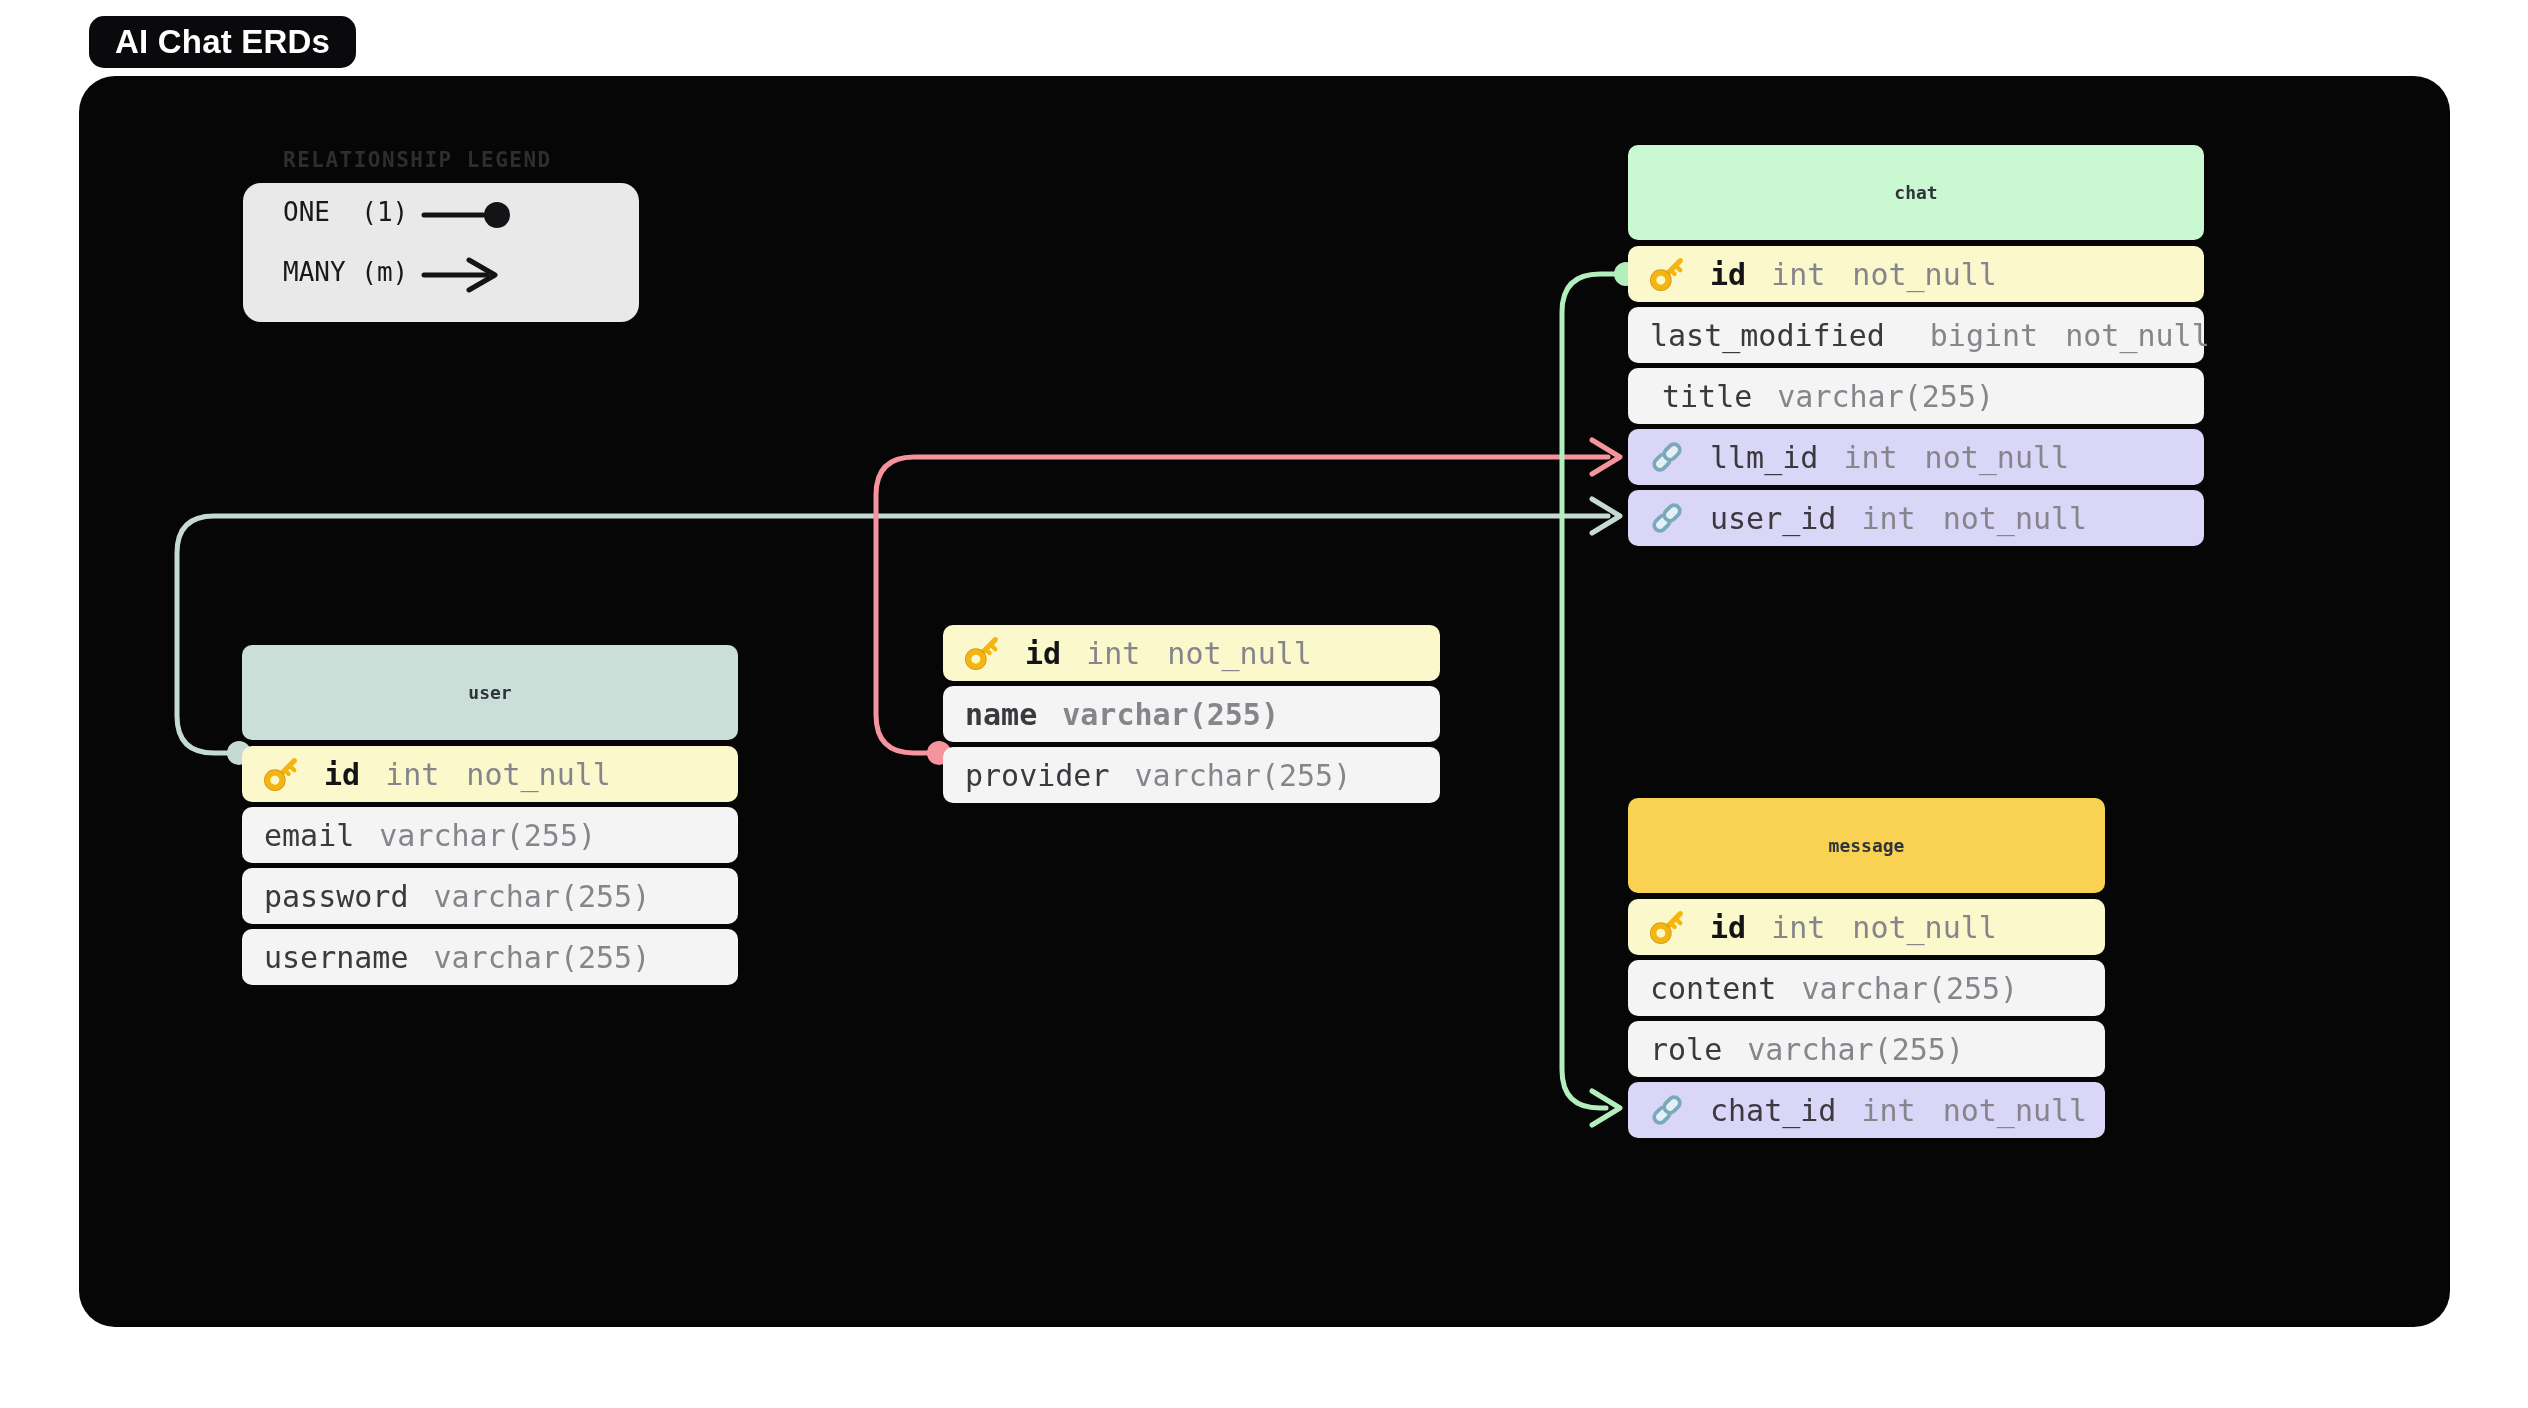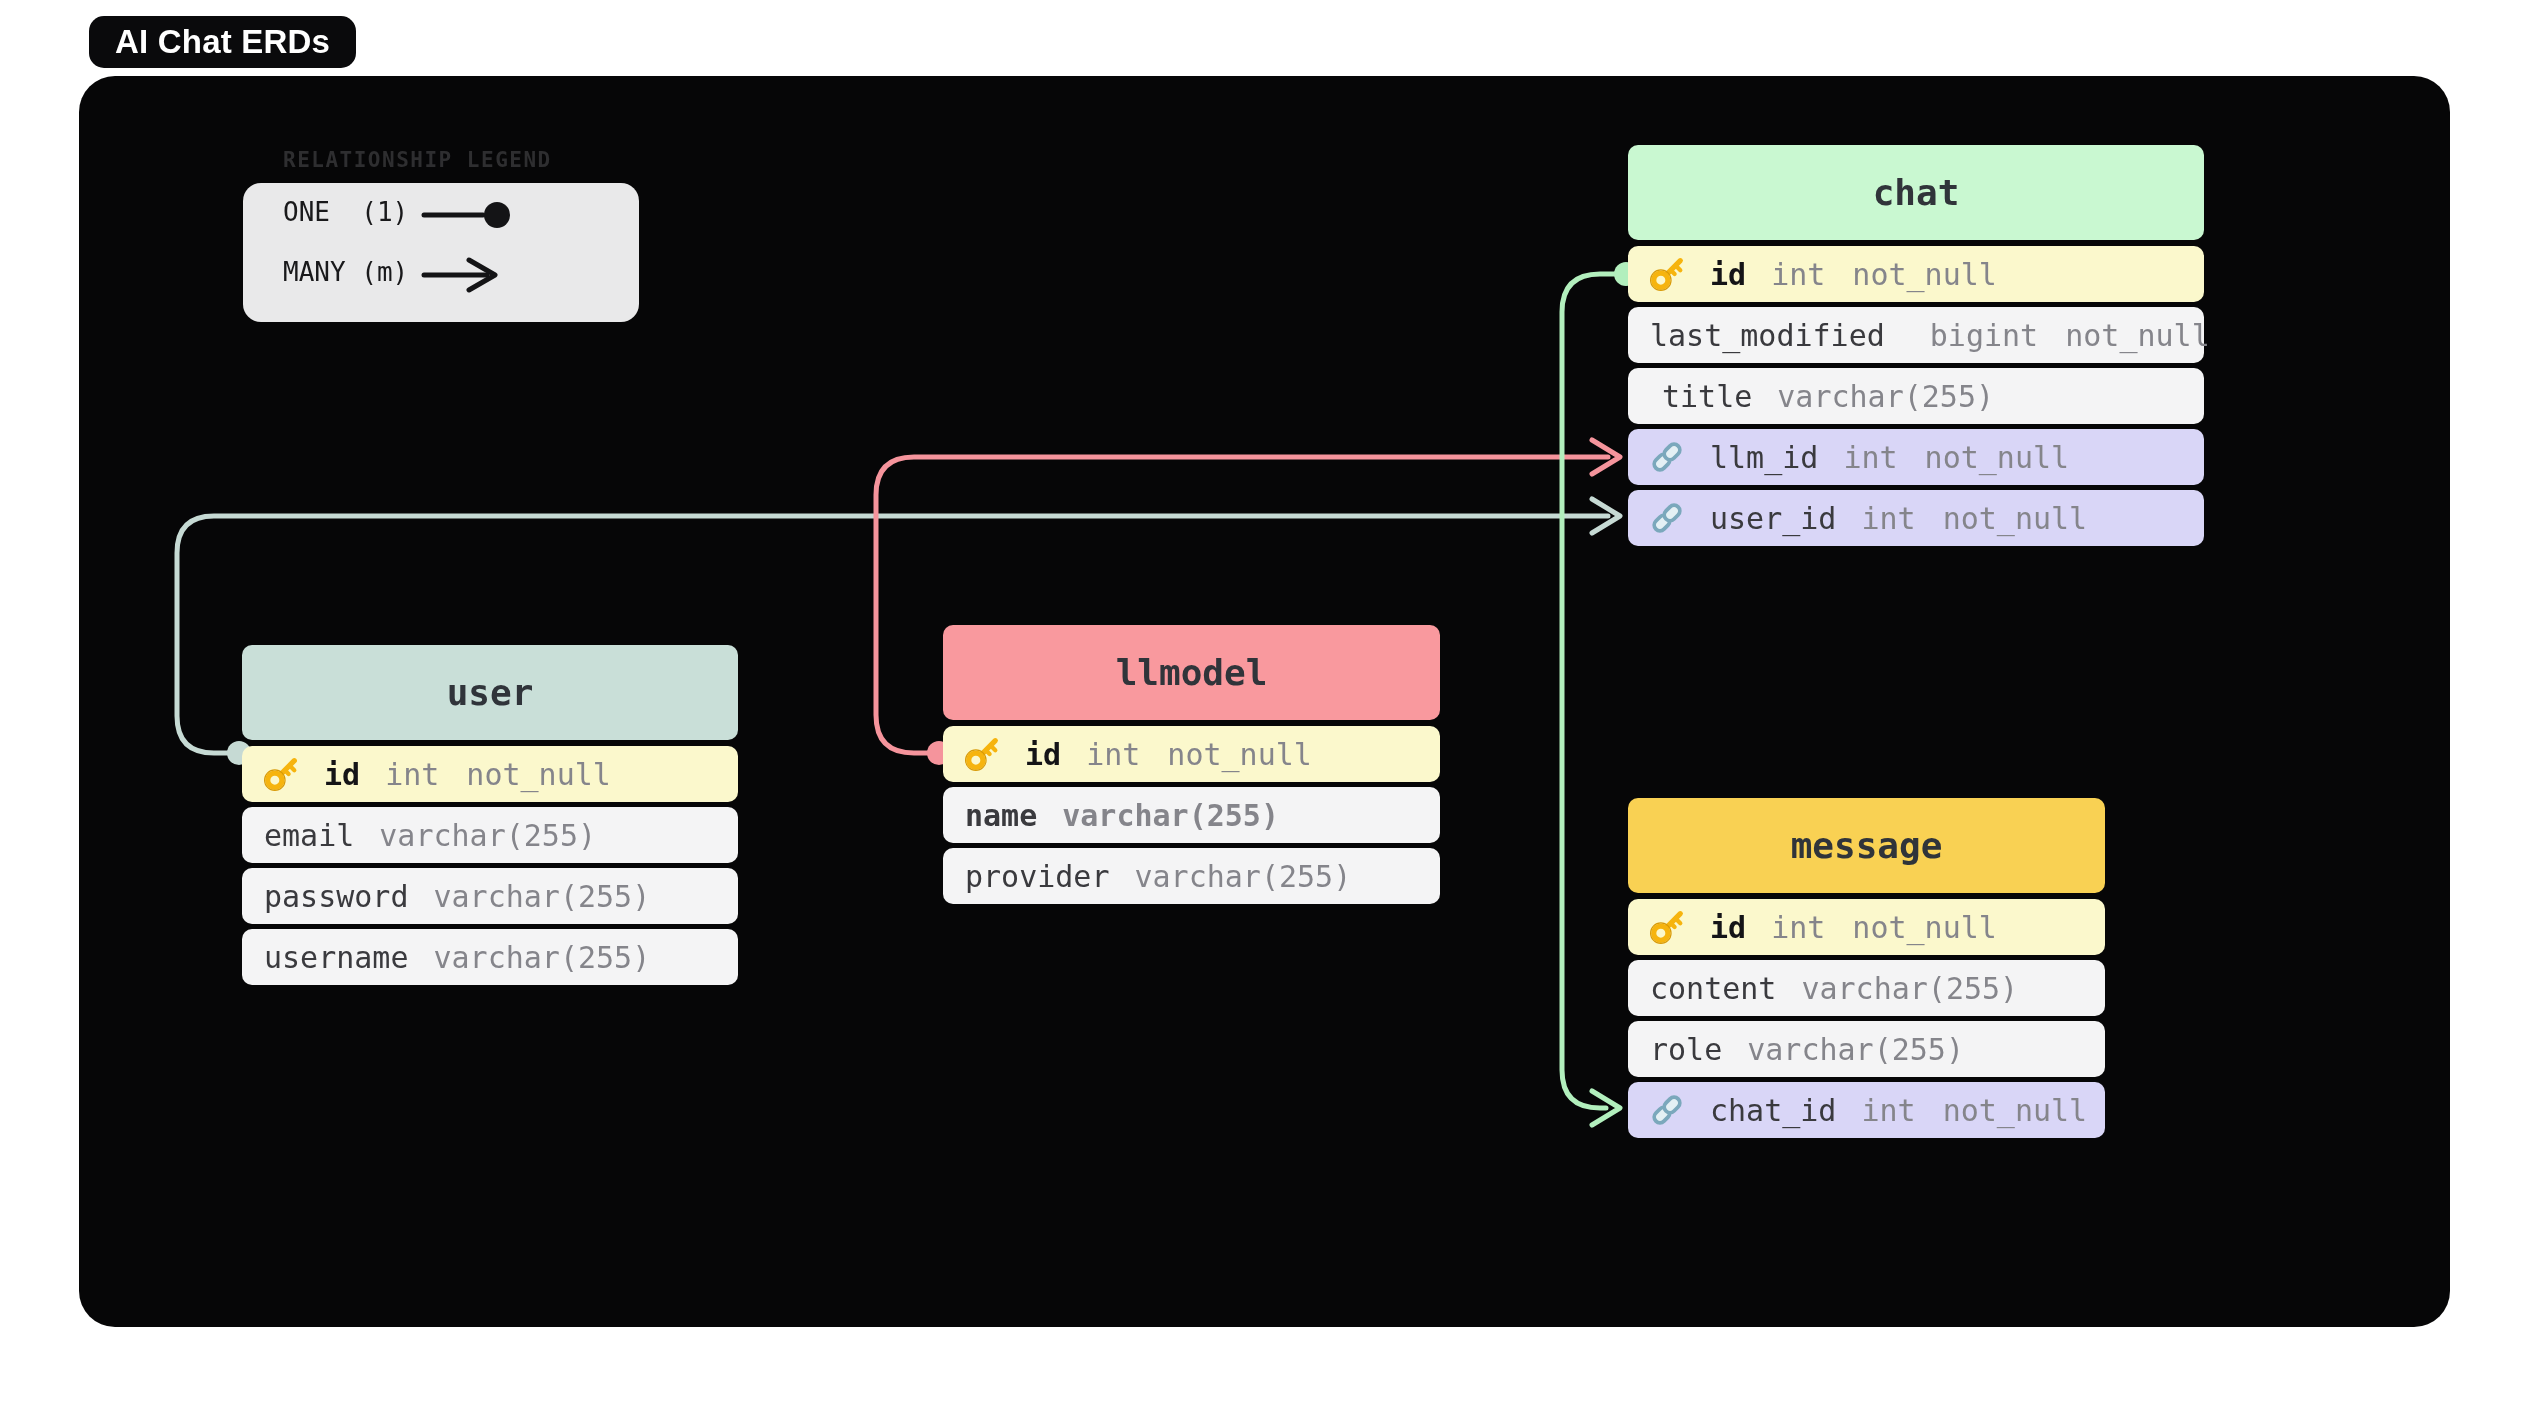--- a/index.html
+++ b/index.html
@@ -18,21 +18,21 @@
   .legend-box{position:absolute;left:243px;top:183px;width:396px;height:139px;
     background:#E9E9EA;border-radius:18px;box-sizing:border-box;padding:14px 0 0 40px;}
   .legend-row{height:50px;display:flex;align-items:flex-start;}
   .legend-row + .legend-row{margin-top:10px;}
   .legend-label{font-family:"DejaVu Sans Mono",monospace;font-size:26px;font-weight:500;
     color:#19191B;white-space:pre;width:138px;flex:none;}
   .legend-marker{flex:none;}
 
   .erd-table{position:absolute;}
   .t-header{height:95px;border-radius:10px;display:flex;align-items:center;justify-content:center;
-    font-family:"DejaVu Sans Mono",monospace;font-weight:700;font-size:36px;color:#30343A;
+    font-family:"DejaVu Sans Mono",monospace;font-weight:700;font-size:18px;color:#30343A;
     margin-bottom:6px;}
   .row{height:56px;border-radius:10px;display:flex;align-items:center;
     padding-left:22px;margin-bottom:5px;box-sizing:border-box;
     font-family:"DejaVu Sans Mono",monospace;font-size:30px;}
   .row.pk,.row.fk{padding-left:20px;}
   .cell-icon{width:38px;height:38px;margin-right:24px;flex:none;}
   .col-name{color:#3A3A3E;white-space:pre;}
   .row.pk .col-name{font-weight:700;color:#141417;}
   .col-type{color:#85858B;margin-left:25px;word-spacing:9px;white-space:pre;}
 
@@ -113,23 +113,20 @@
     <div class="row plain" style="background: rgb(244, 244, 245);">
       <span class="col-name">password</span>
       <span class="col-type">varchar(255)</span>
     </div>
     <div class="row plain" style="background: rgb(244, 244, 245);">
       <span class="col-name">username</span>
       <span class="col-type">varchar(255)</span>
     </div>
   </div>
 <div class="erd-table pos-llmodel">
-    <div class="t-header" style="background: rgb(249, 153, 158);">
-      <span>llmodel</span>
-    </div>
     <div class="row pk" style="background: rgb(251, 248, 204);">
       <svg class="cell-icon" viewBox="0 0 40 40">
   <path d="M21 19 L34 6" stroke="#F6B40E" stroke-width="5.5" stroke-linecap="round" fill="none"></path>
   <path d="M29 11 L34 16" stroke="#F6B40E" stroke-width="4.5" stroke-linecap="round" fill="none"></path>
   <path d="M24 16 L28 20" stroke="#F6B40E" stroke-width="4.5" stroke-linecap="round" fill="none"></path>
   <circle cx="13.5" cy="26.5" r="7.5" fill="none" stroke="#F6B40E" stroke-width="5.5"></circle>
   <circle cx="13.5" cy="26.5" r="10.8" fill="none" stroke="#D89A07" stroke-width="1.2"></circle>
 </svg>
       <span class="col-name">id</span>
       <span class="col-type">int not_null</span>

